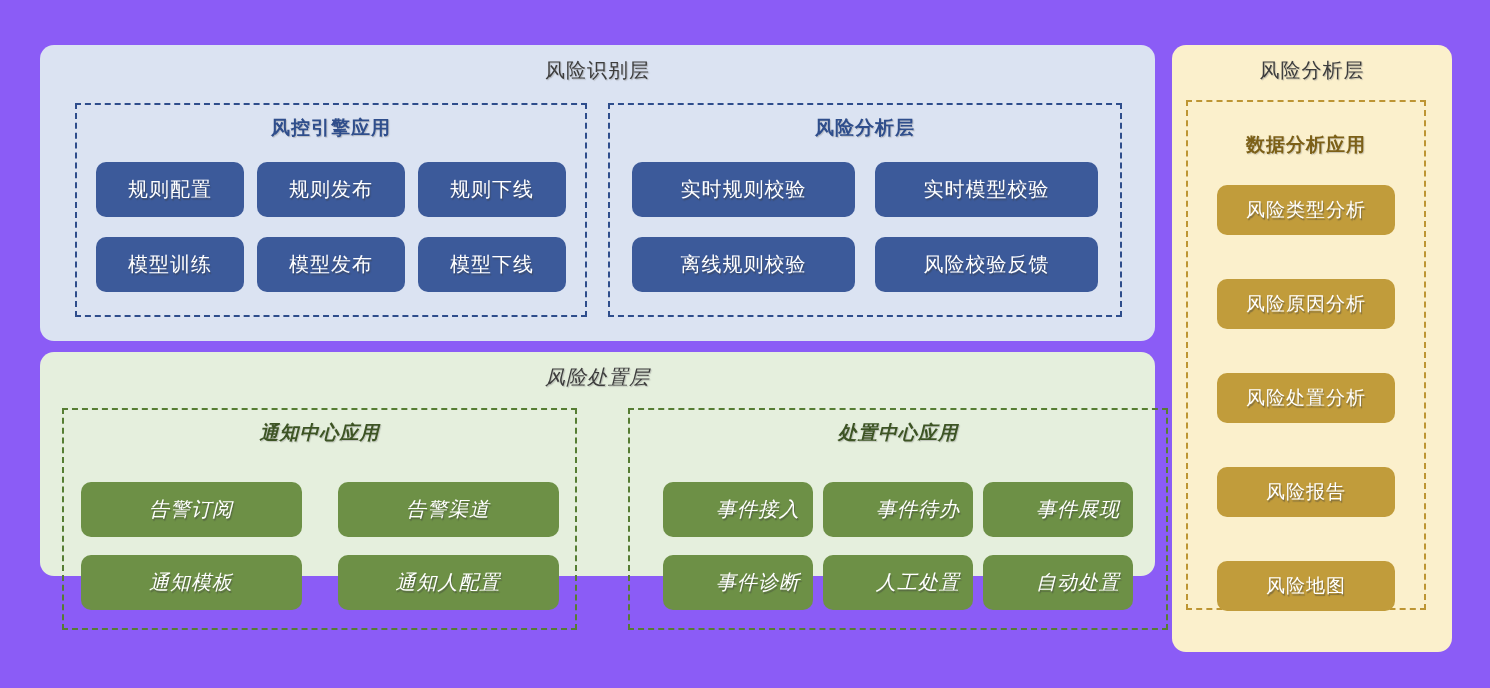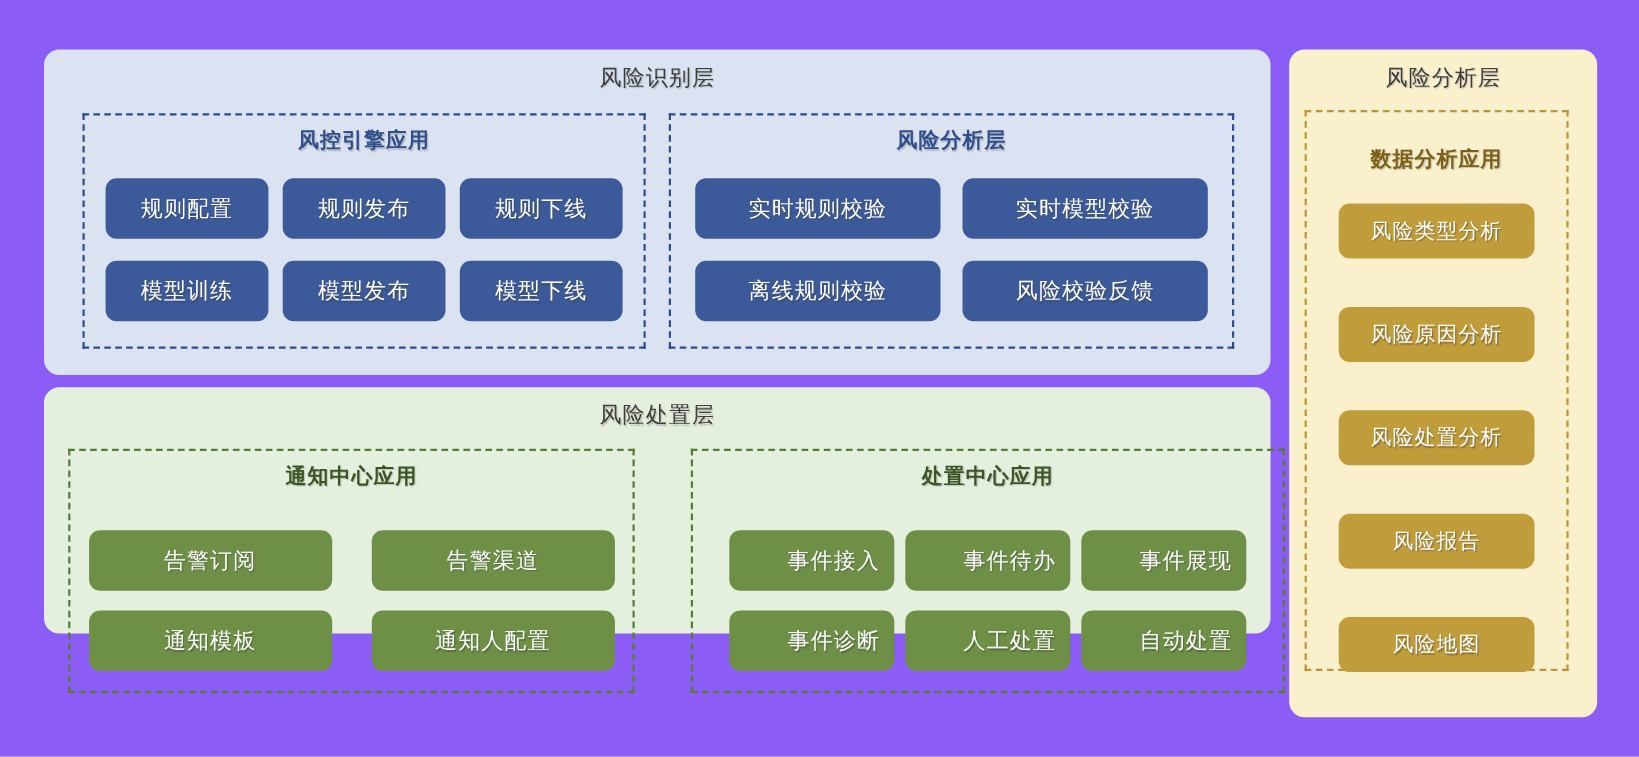--- a/index.html
+++ b/index.html
@@ -22,20 +22,21 @@
     border-radius: 14px;
     box-sizing: border-box;
   }
   #panel-identification {
     left: 40px; top: 45px; width: 1115px; height: 296px;
     background: var(--ident-bg);
   }
   #panel-disposal {
     left: 40px; top: 352px; width: 1115px; height: 224px;
     background: var(--disp-bg);
+    font-style: italic;
   }
   #panel-analysis {
     left: 1172px; top: 45px; width: 280px; height: 607px;
     background: var(--anal-bg);
     padding-left: 40px;
   }
   .panel-title {
     position: absolute;
     top: 12px; left: 0; width: 100%;
     text-align: center;

